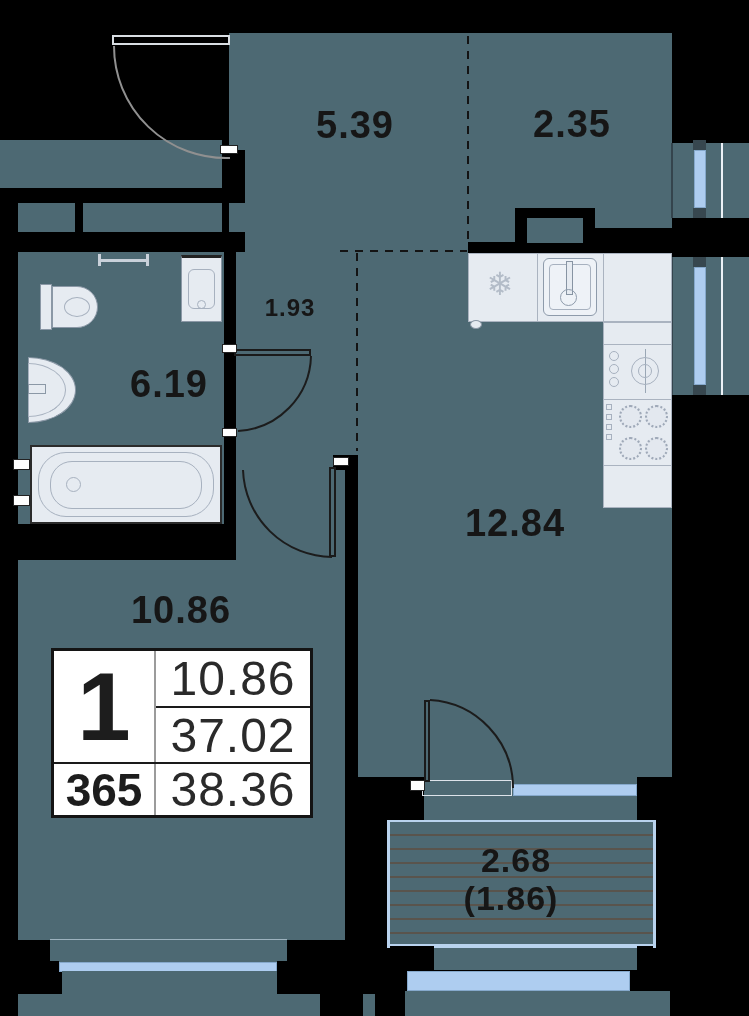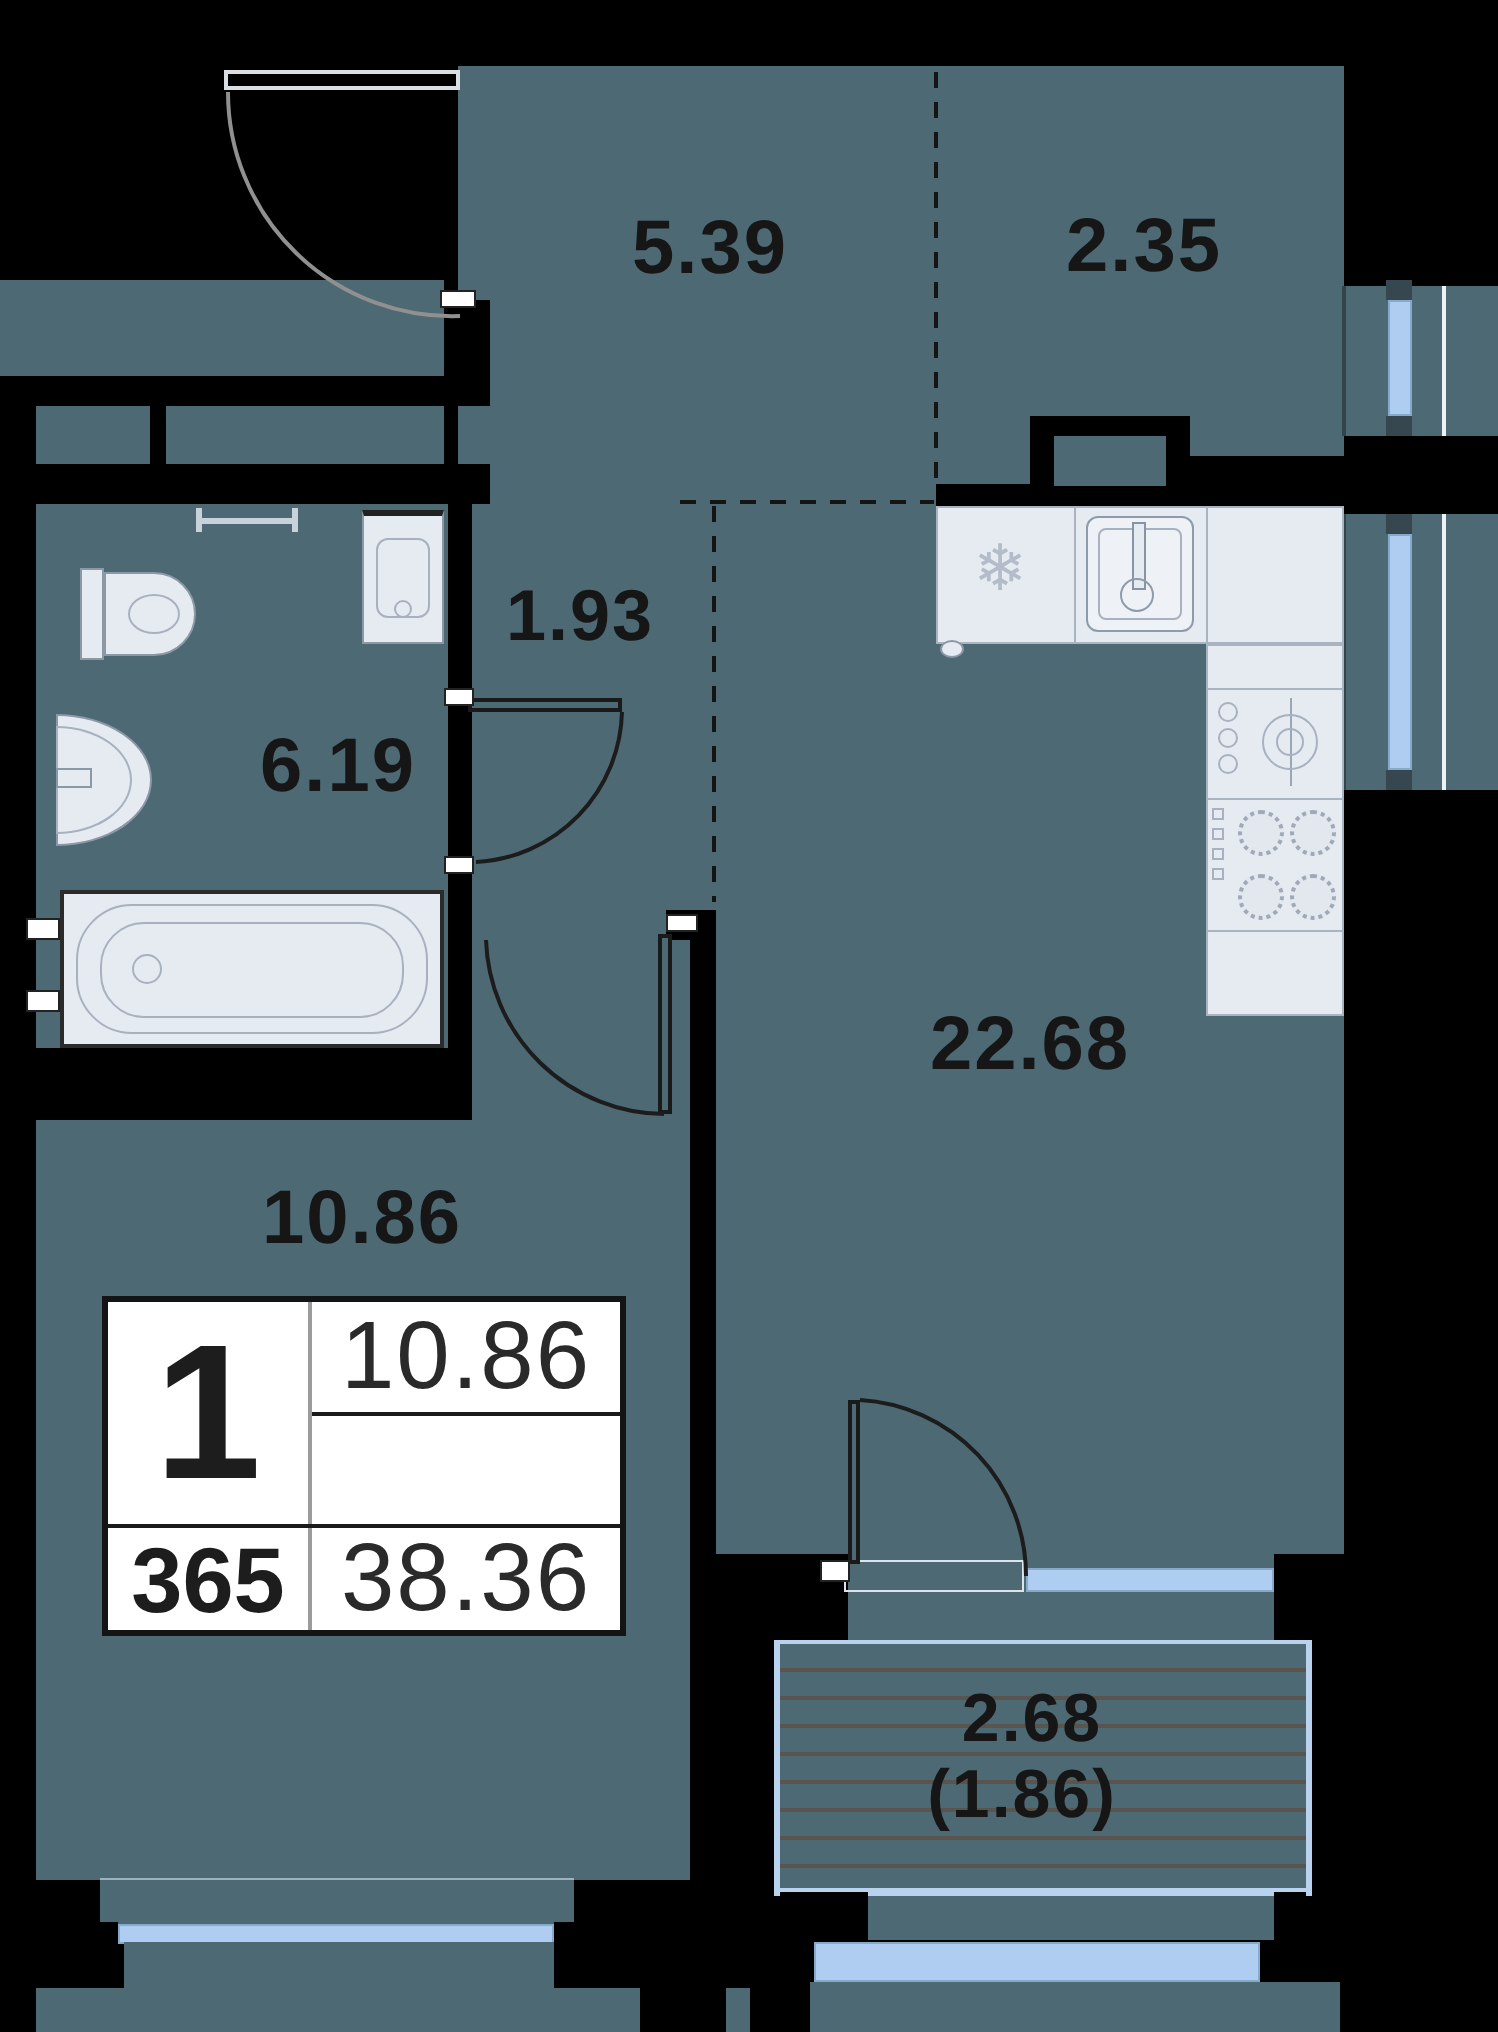--- a/index.html
+++ b/index.html
@@ -171,30 +171,31 @@
 
   <svg width="749" height="1016" viewBox="0 0 749 1016">
     <path d="M114 46 A112 112 0 0 0 230 158" fill="none" stroke="#909090" stroke-width="2"></path>
     <path d="M311 356 A77 77 0 0 1 238 431" fill="none" stroke="#1c1c1c" stroke-width="2"></path>
     <path d="M243 470 A90 90 0 0 0 332 557" fill="none" stroke="#1c1c1c" stroke-width="2"></path>
     <path d="M430 700 A88 88 0 0 1 513 788" fill="none" stroke="#1c1c1c" stroke-width="2"></path>
   </svg>
 
   <div class="lbl" style="left:355px;top:125px;font-size:38px">5.39</div>
   <div class="lbl" style="left:572px;top:124px;font-size:38px">2.35</div>
-  <div class="lbl" style="left:290px;top:308px;font-size:36px">1.93</div>
+  <div class="lbl" style="left:290px;top:308px;font-size:24px">1.93</div>
   <div class="lbl" style="left:169px;top:384px;font-size:38px">6.19</div>
-  <div class="lbl" style="left:515px;top:523px;font-size:38px">22.68</div>
+  <div class="lbl" style="left:515px;top:523px;font-size:38px">12.84</div>
   <div class="lbl" style="left:181px;top:610px;font-size:38px">10.86</div>
   <div class="lbl" style="left:516px;top:860px;font-size:34px">2.68</div>
   <div class="lbl" style="left:511px;top:898px;font-size:34px">(1.86)</div>
 
   <div class="card" style="left:51px;top:648px;width:262px;height:170px">
     <div class="cdiv" style="left:100px;top:0;width:2px;height:164px"></div>
     <div class="cline" style="left:102px;top:55px;width:154px;height:2px"></div>
     <div class="cline" style="left:0;top:111px;width:256px;height:2px"></div>
     <div class="cell" style="left:0;top:0;width:100px;height:111px;font-size:96px;font-weight:700">1</div>
     <div class="cell" style="left:0;top:113px;width:100px;height:51px;font-size:46px;font-weight:700">365</div>
     <div class="cell" style="left:102px;top:0;width:154px;height:55px;font-size:48px;letter-spacing:1px;color:#2a2a2a">10.86</div>
+    <div class="cell" style="left:102px;top:57px;width:154px;height:54px;font-size:48px;letter-spacing:1px;color:#2a2a2a">37.02</div>
     <div class="cell" style="left:102px;top:113px;width:154px;height:51px;font-size:48px;letter-spacing:1px;color:#2a2a2a">38.36</div>
   </div>
 
 </div>
 
 </body></html>

